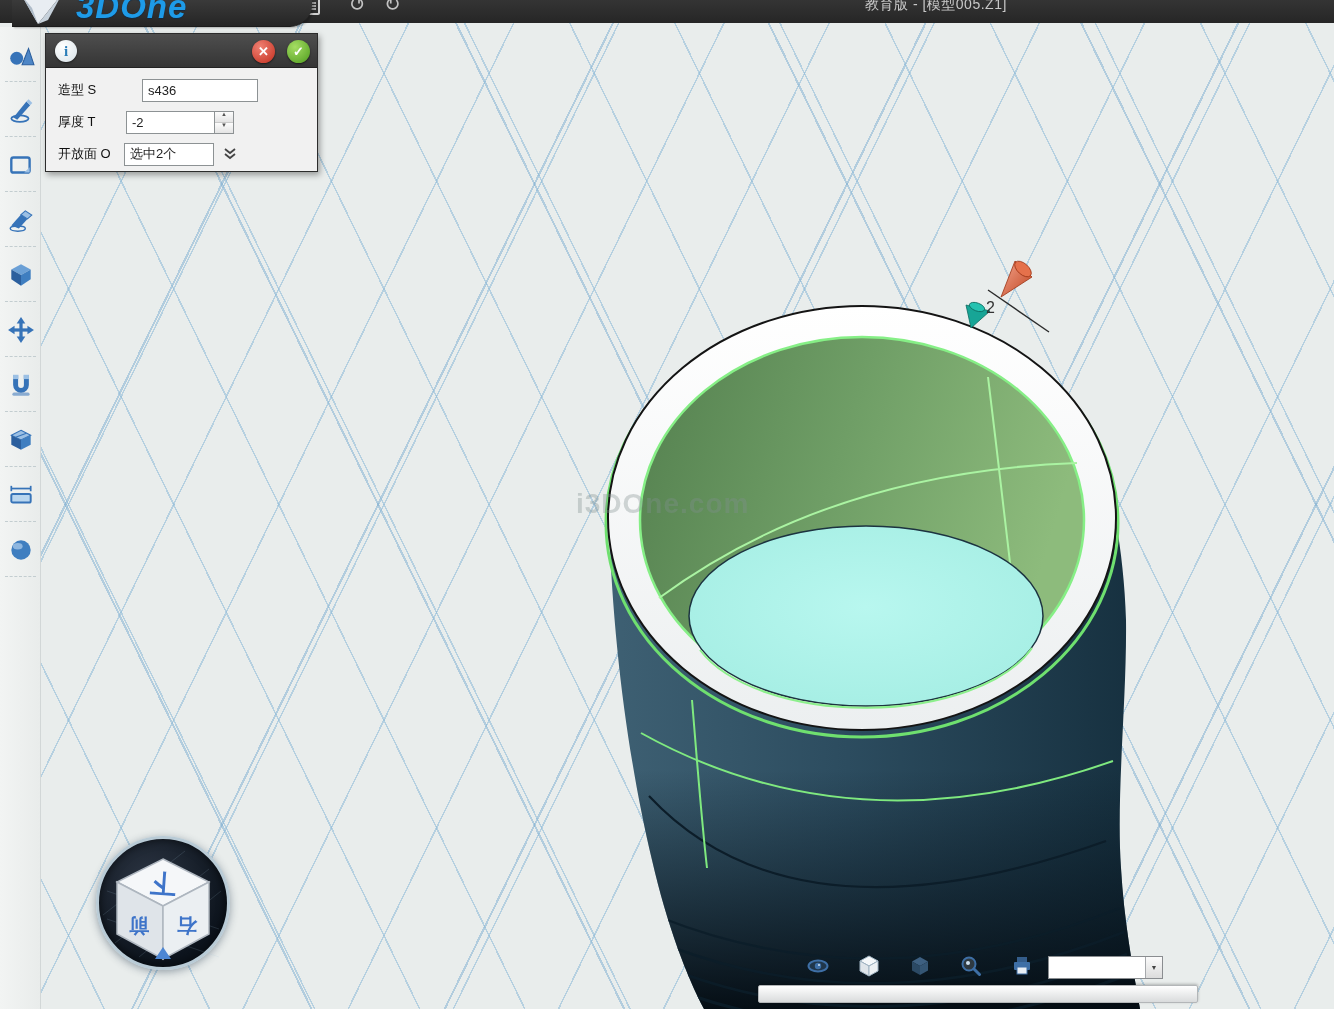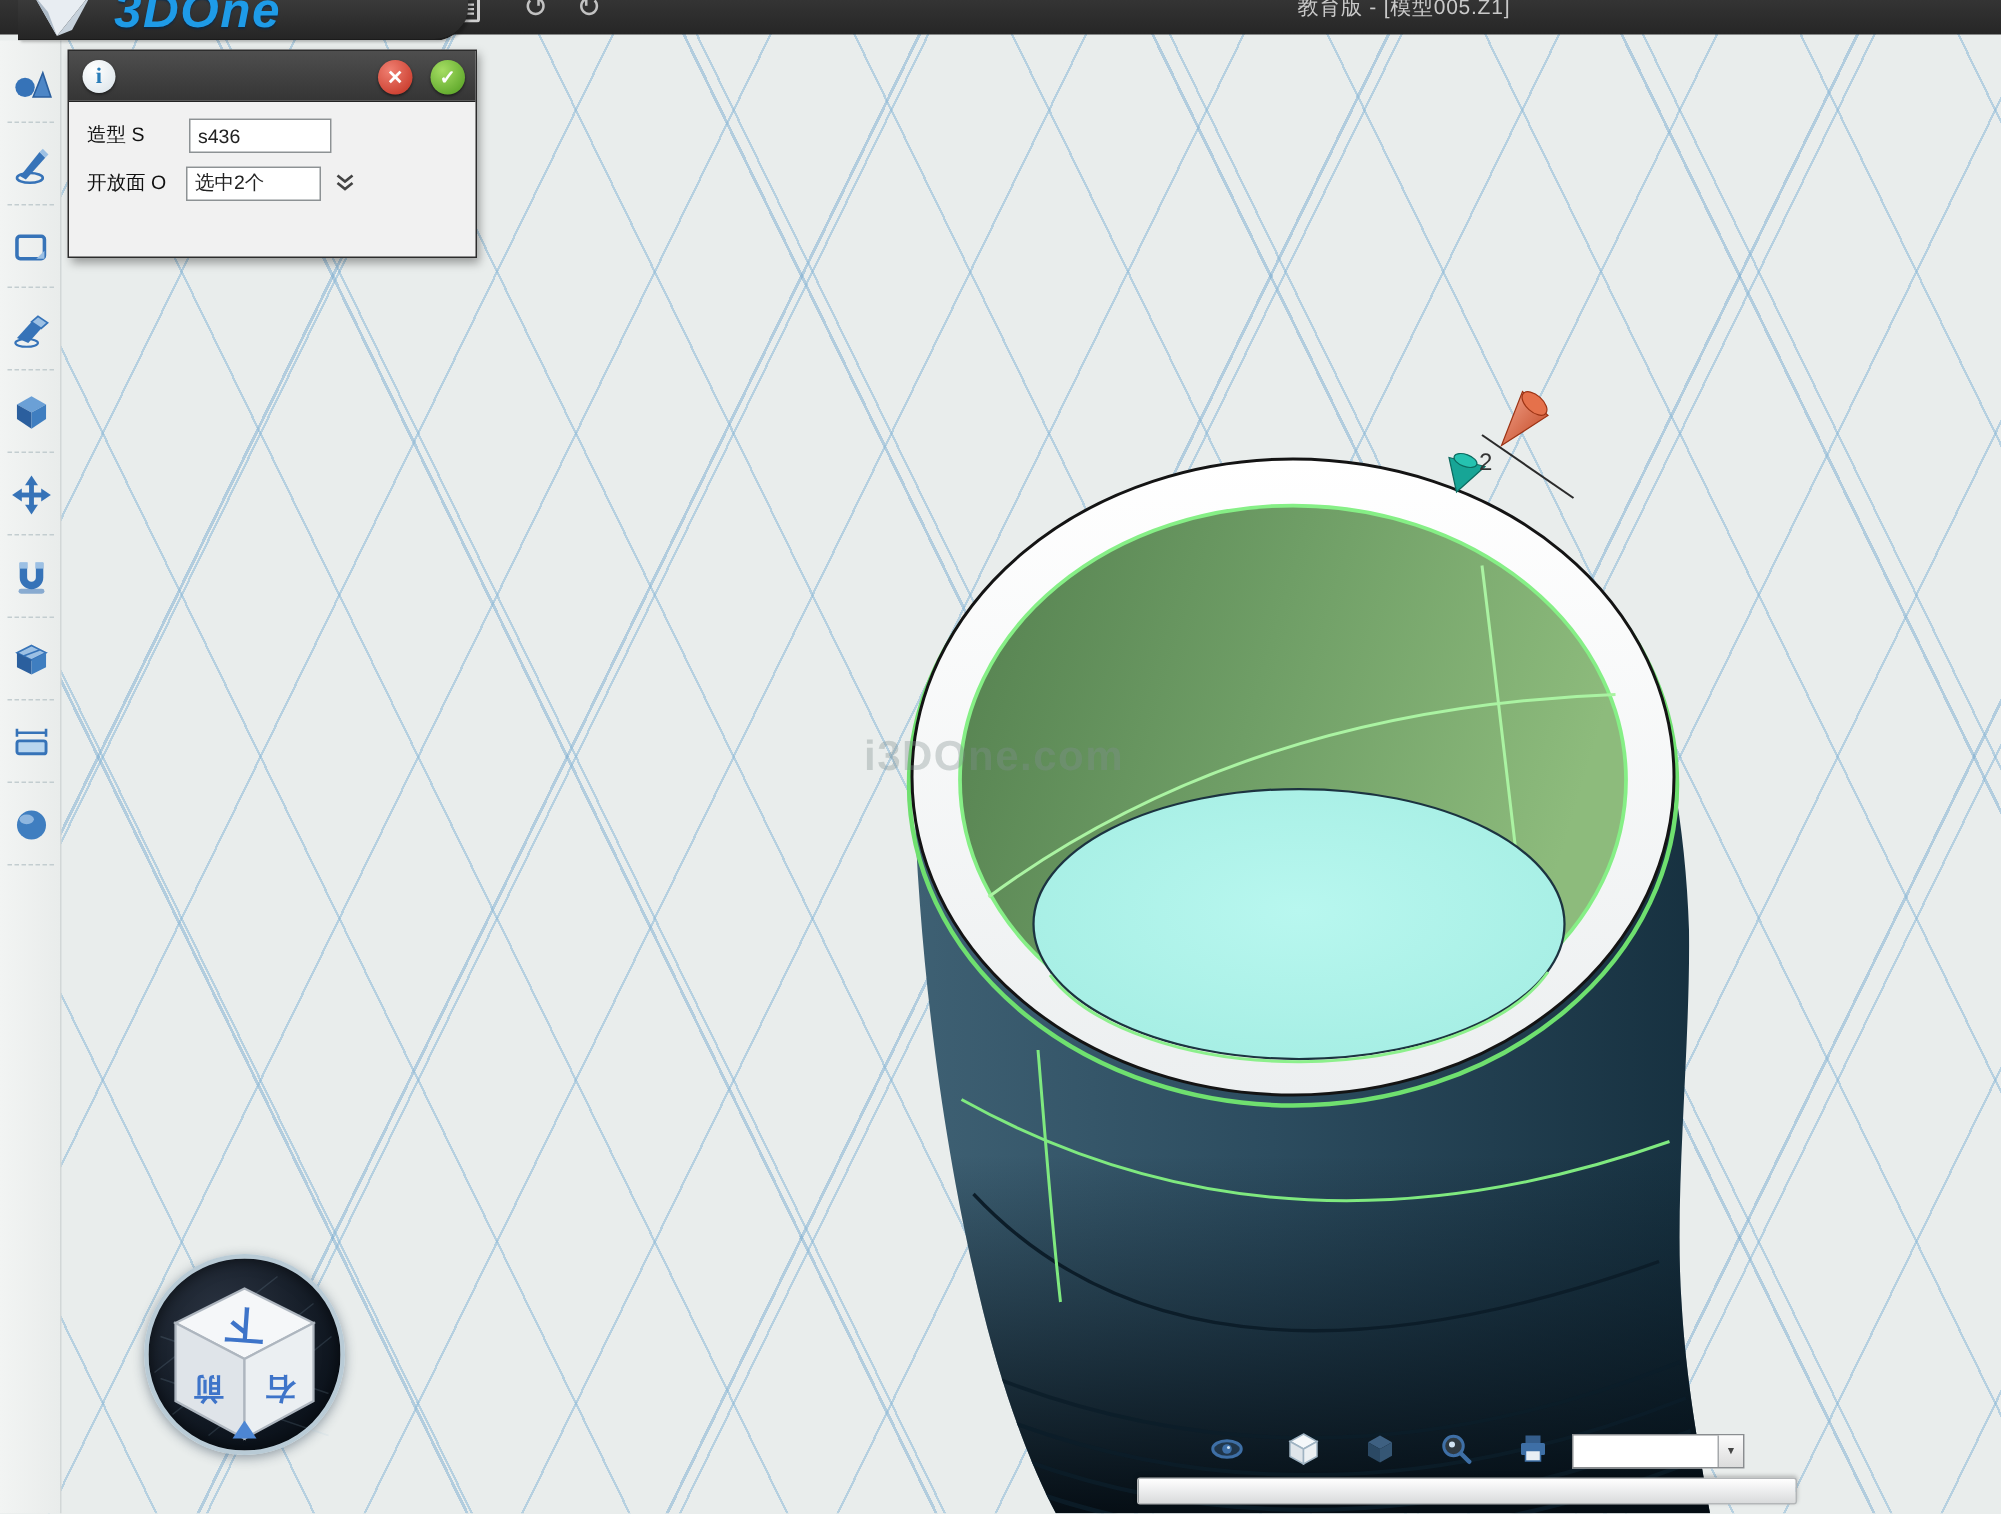--- a/index.html
+++ b/index.html
@@ -59,21 +59,21 @@
              display:flex; align-items:center; justify-content:center; color:#fff;
              font-size:13px; font-weight:bold; cursor:pointer;
              box-shadow:0 1px 2px rgba(0,0,0,.55); }
   .dlg-close   { left:206px; background:radial-gradient(circle at 35% 30%, #f08072, #c22f1f); }
   .dlg-confirm { left:241px; background:radial-gradient(circle at 35% 30%, #a5dd63, #4f9c1e); }
   .dlg-body { padding:10px 22px 0 12px; }
   .dlg-row { display:flex; align-items:center; height:24px; margin-bottom:8px; }
   .dlg-label { width:60px; font-size:13px; color:#111; flex:none; }
   .dlg-input { height:23px; border:1px solid #8d9294; background:#fff; font-size:13px;
                padding:0 5px; color:#222; font-family:"Liberation Sans",sans-serif; }
-  .w-text { width:95px; margin-left:8px; }
+  .w-text { width:116px; margin-left:24px; }
   .w-num  { width:88px;  margin-left:8px; border-right:none; }
   .spinner { width:20px; height:23px; border:1px solid #8d9294; background:#f4f4f4;
              display:flex; flex-direction:column; }
   .spin-btn { flex:1; font-size:6px; line-height:5px; color:#555; text-align:center;
               cursor:pointer; background:linear-gradient(#fcfcfc,#e4e4e4); }
   .spin-btn + .spin-btn { border-top:1px solid #c9c9c9; }
   .w-pick { width:90px; margin-left:6px; }
   .chev-btn { margin-left:6px; width:20px; height:20px; display:flex; align-items:center;
               justify-content:center; cursor:pointer; }
 
@@ -299,20 +299,28 @@
       <div class="dlg-info">i</div>
       <div class="dlg-btn dlg-close">✕</div>
       <div class="dlg-btn dlg-confirm">✓</div>
     </div>
     <div class="dlg-body">
       <div class="dlg-row">
         <span class="dlg-label">造型 S</span>
         <input class="dlg-input w-text" type="text" value="s436" style="">
       </div>
       <div class="dlg-row">
+        <span class="dlg-label">厚度 T</span>
+        <input class="dlg-input w-num" type="text" value="-2" style="">
+        <div class="spinner">
+          <div class="spin-btn">▲</div>
+          <div class="spin-btn">▼</div>
+        </div>
+      </div>
+      <div class="dlg-row">
         <span class="dlg-label">开放面 O</span>
         <input class="dlg-input w-pick" type="text" value="选中2个" style="">
         <div class="chev-btn">
           <svg width="14" height="14" viewBox="0 0 14 14" fill="none" stroke="#444" stroke-width="1.8">
             <polyline points="2,2 7,6 12,2"></polyline>
               <polyline points="2,7 7,11 12,7"></polyline>
             </svg>
         </div>
       </div>
     </div>

